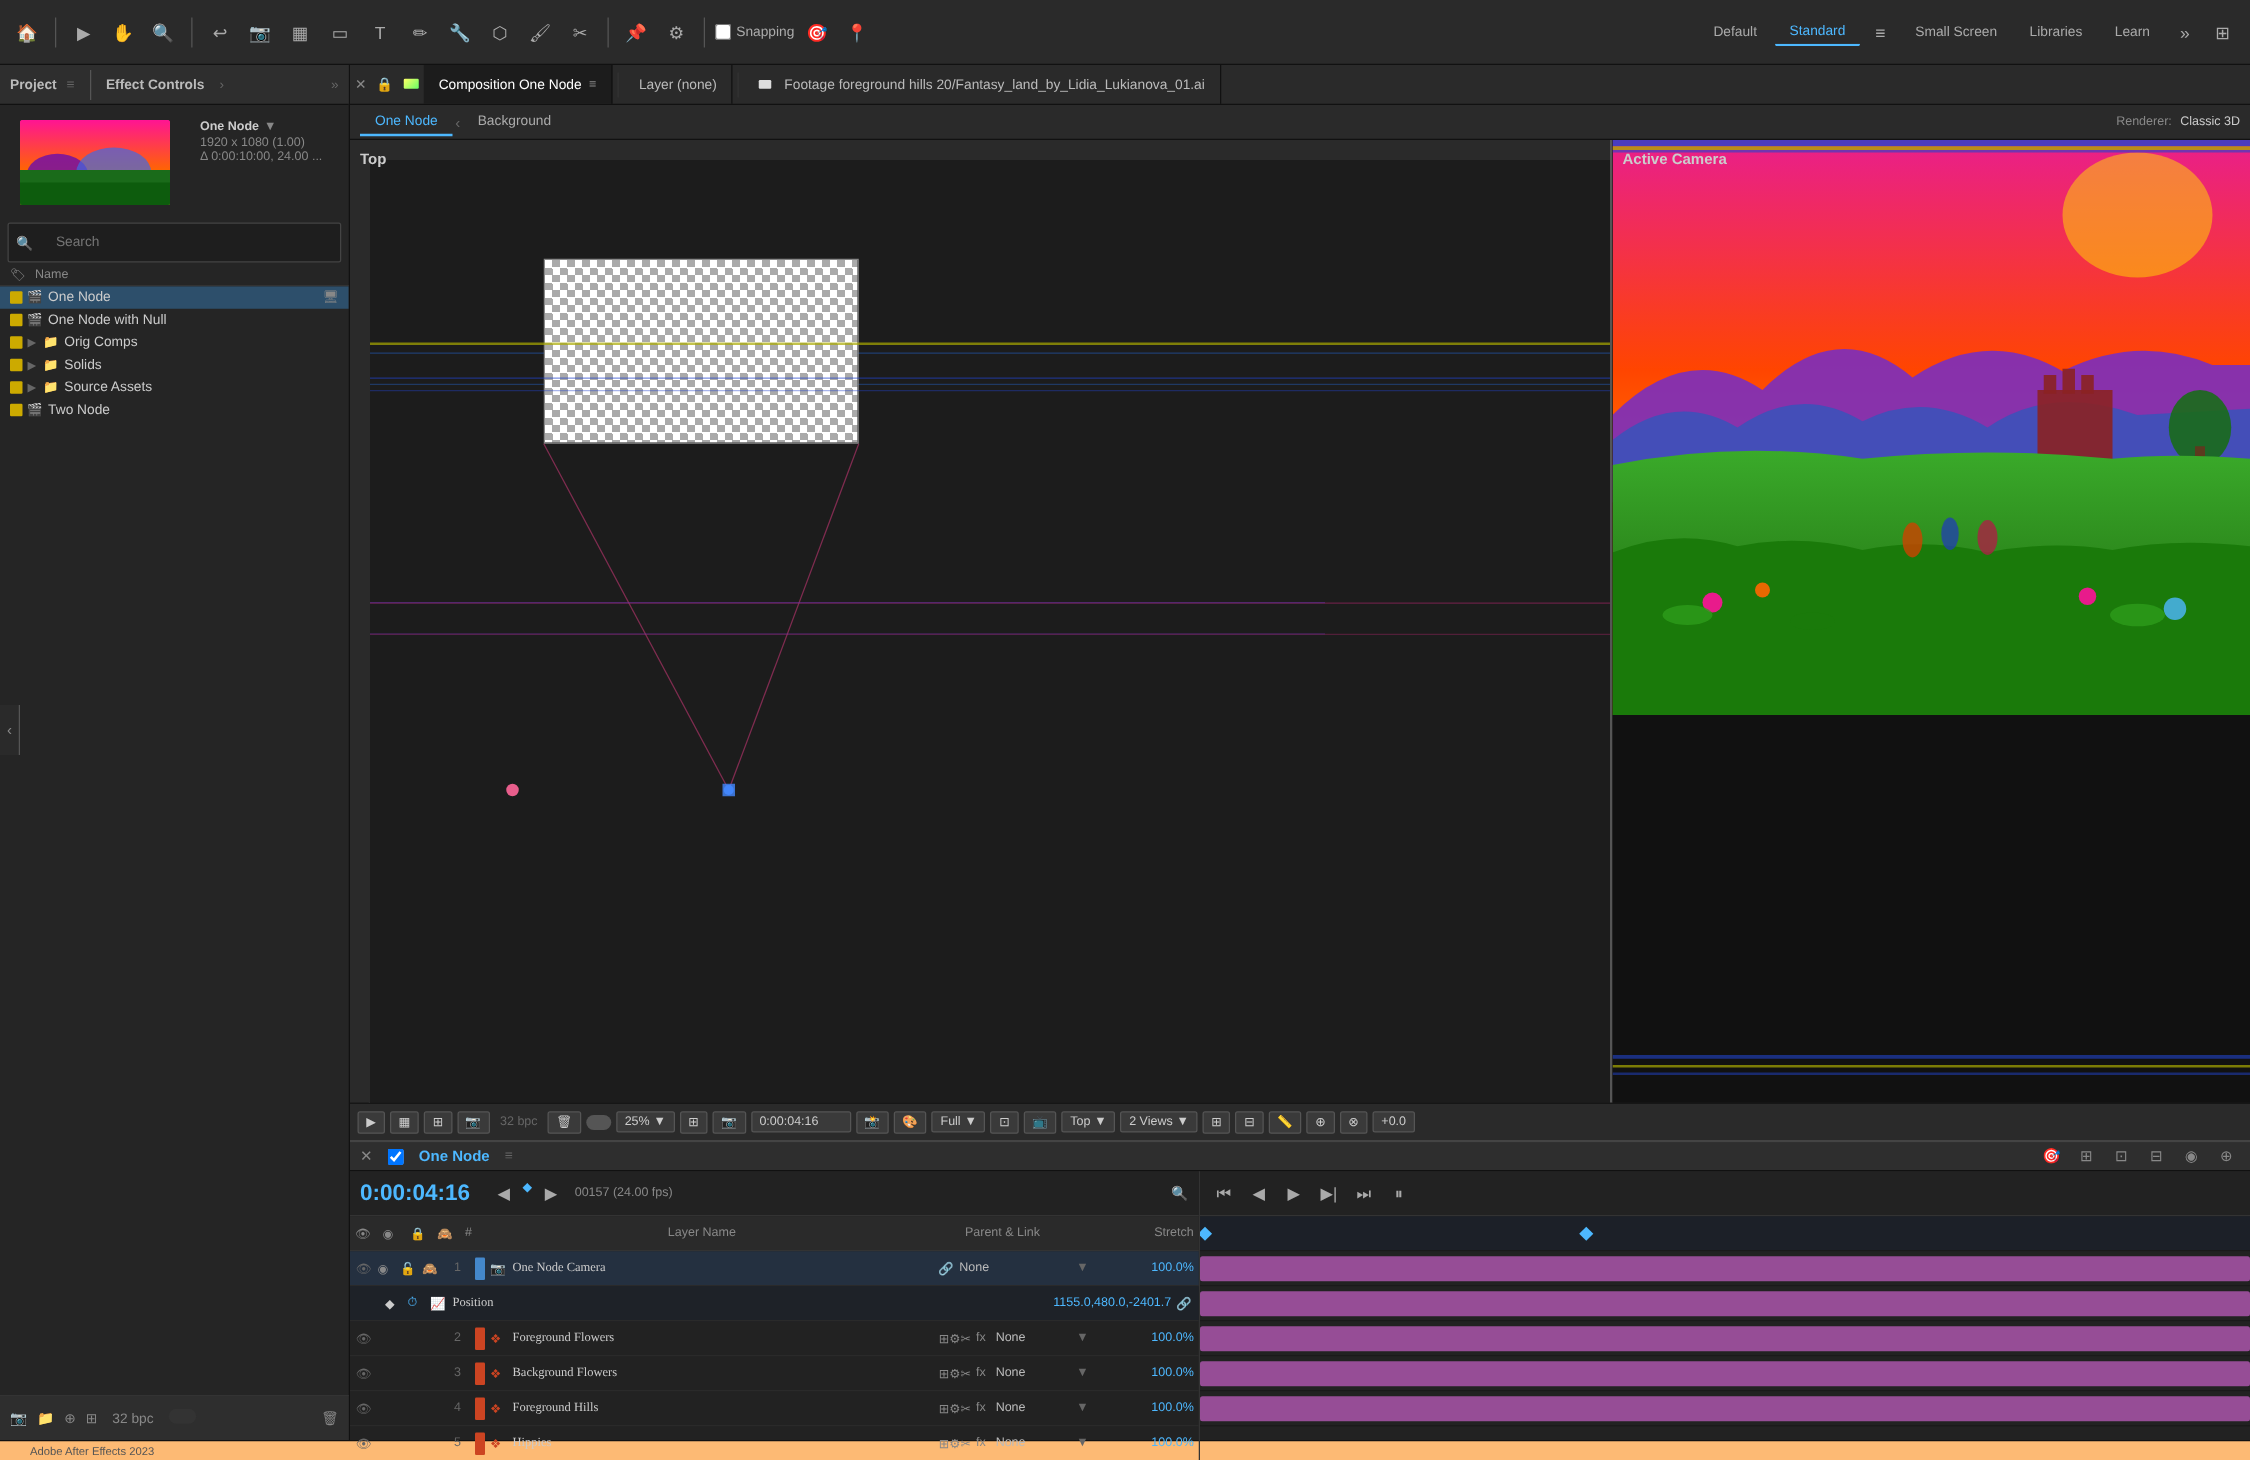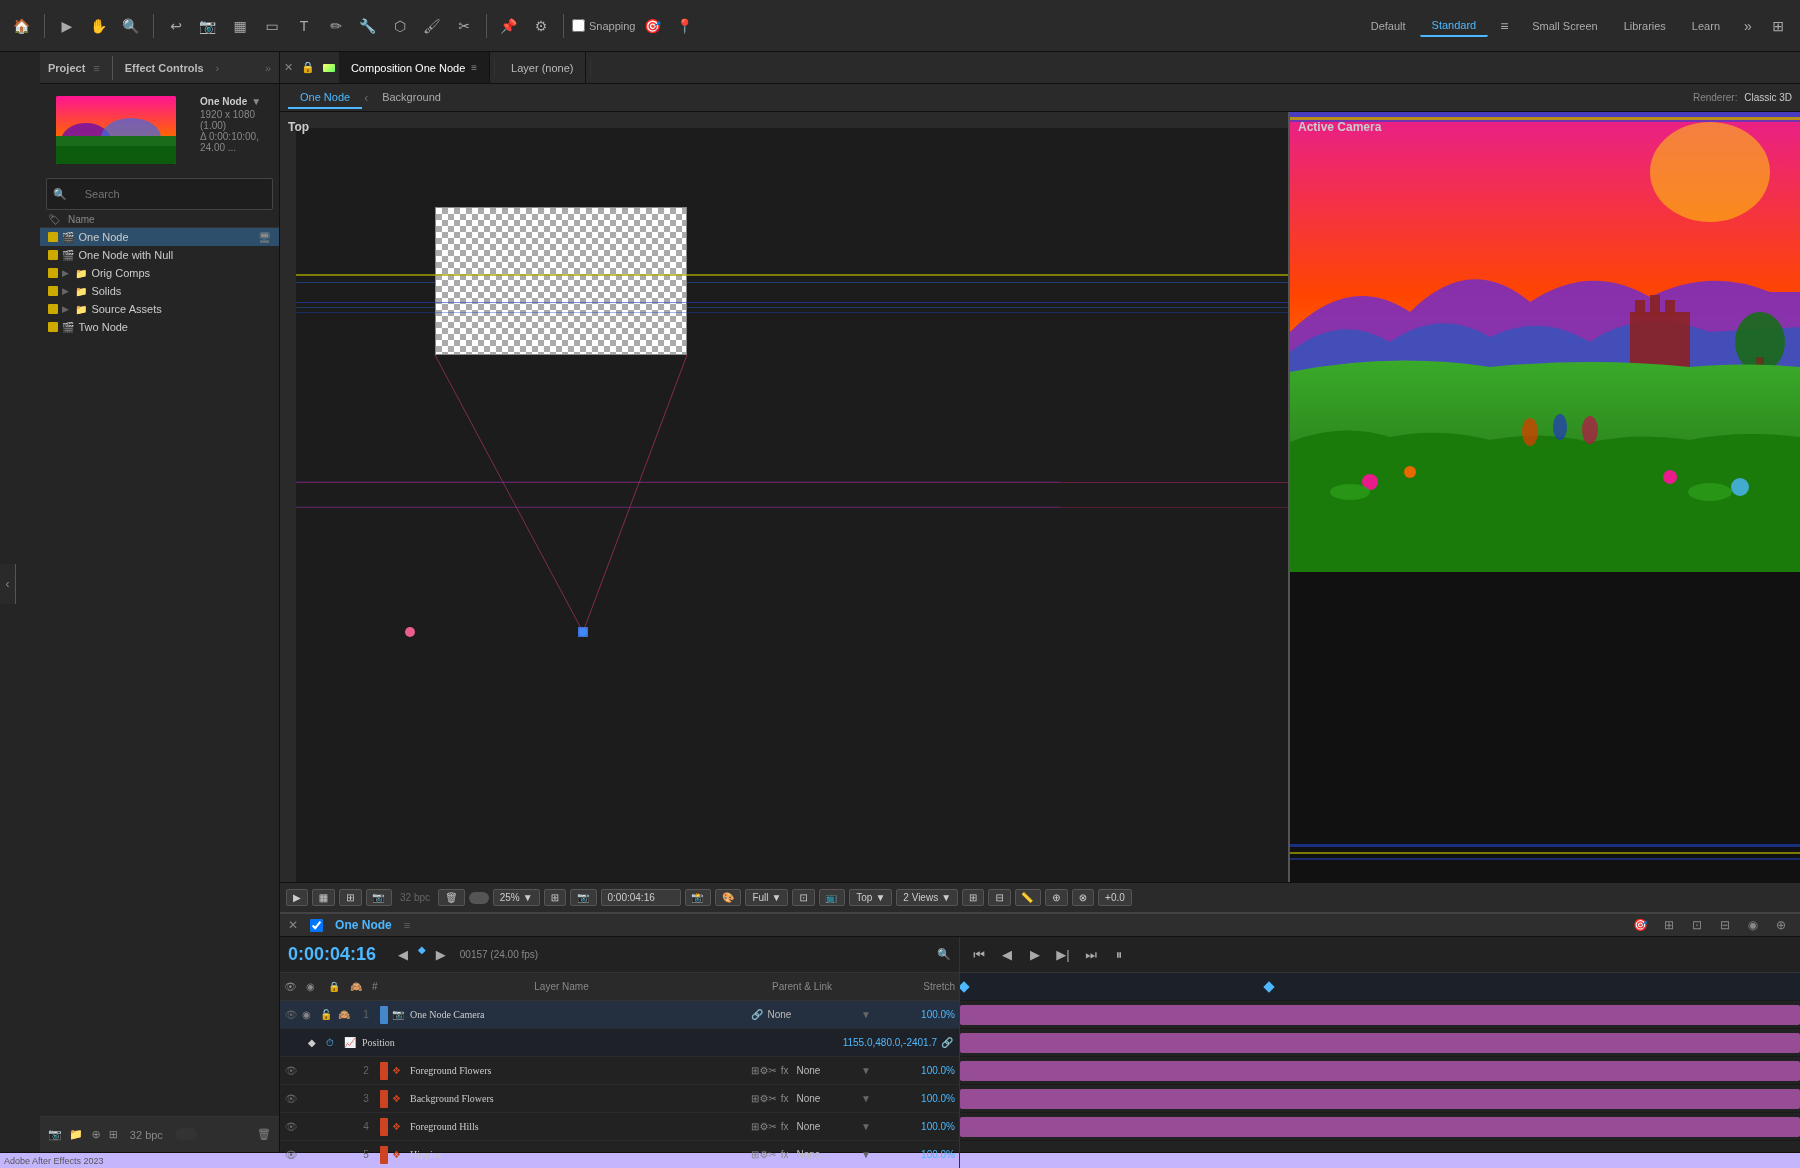--- a/index.html
+++ b/index.html
@@ -63,21 +63,20 @@
       height: calc(1168px - 52px - 16px);
     }
 
     
     #left-panel {
       width: 280px;
       background: #252525;
       border-right: 1px solid #111;
       display: flex;
       flex-direction: column;
-      padding-left: 40px;
     }
     #project-header {
       height: 32px;
       background: #2e2e2e;
       border-bottom: 1px solid #111;
       display: flex;
       align-items: center;
       padding: 0 8px;
       gap: 8px;
     }
@@ -432,25 +431,25 @@
       padding: 3px 8px;
       font-size: 10px;
       color: #ddd;
       white-space: nowrap;
       z-index: 100;
     }
 
     
     #bottom-bar {
       height: 16px;
-      background: #c4b5fd;
+      background: #fdba74;
       border-top: 1px solid #111;
       display: flex;
       align-items: center;
-      padding: 0 4px;
+      padding: 0 24px;
       font-size: 9px;
       color: #555;
     }
     .tl-ctrl-btn {
       width: 22px; height: 22px;
       background: none;
       border: none;
       color: #aaa;
       cursor: pointer;
       display: flex; align-items: center; justify-content: center;
@@ -707,20 +706,24 @@
         <span>Composition One Node</span>
         <span style="color:#888;font-size:10px;">≡</span>
       </div>
       <div style="width:1px;height:20px;background:#333;margin:0 4px;"></div>
 
       <div class="comp-tab">
         <span>Layer (none)</span>
       </div>
       <div style="width:1px;height:20px;background:#333;margin:0 4px;"></div>
 
+      <div class="comp-tab">
+        <span style="display:inline-block;width:10px;height:7px;background:#ddd;border-radius:1px;margin-right:4px;"></span>
+        <span>Footage foreground hills 20/Fantasy_land_by_Lidia_Lukianova_01.ai</span>
+      </div>
     </div>
 
     <div id="view-panel-tabs">
       <div class="vpt active">One Node</div>
       <div style="display:flex;align-items:center;color:#666;font-size:12px;padding:0 2px;">‹</div>
       <div class="vpt">Background</div>
       <div id="renderer-label">
         <span>Renderer:</span>
         <span style="color:#ccc;margin-left:4px;">Classic 3D</span>
       </div>

